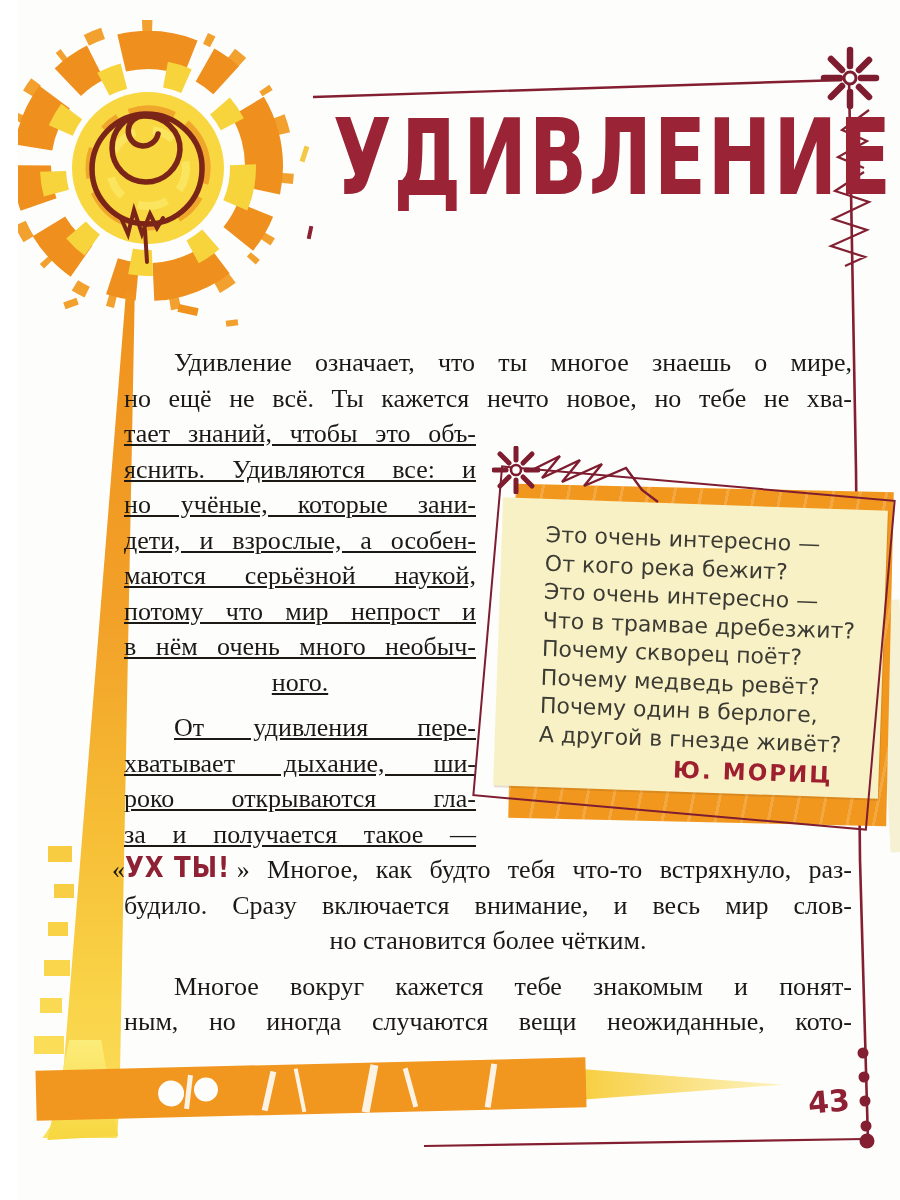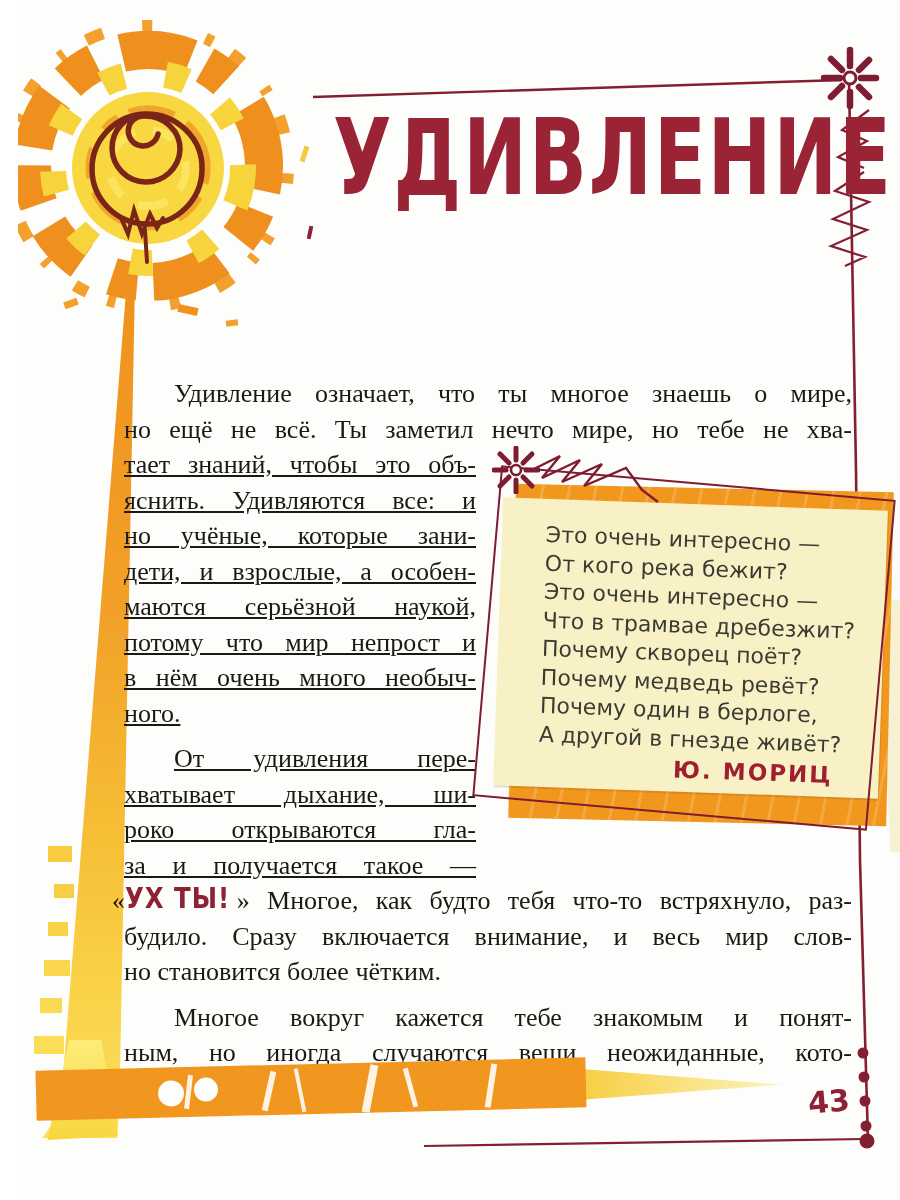--- a/index.html
+++ b/index.html
@@ -20,22 +20,22 @@
   .tooth{position:absolute; z-index:2;}
   .speck{position:absolute; z-index:2;}
   
   .title{
     position:absolute; left:315px; top:96px; width:520px; z-index:3;
     font-family:"DejaVu Sans", sans-serif; font-weight:bold;
     font-size:76px; letter-spacing:2px; color:#9B2336; text-align:center;
     transform:scaleY(1.38); transform-origin:top center; white-space:nowrap;
   }
   
-  .bodytext{position:absolute; left:106px; top:376px; width:728px; z-index:3; color:#1C1915;}
-  .line{height:35.5px; line-height:35.5px; font-size:26px; white-space:normal; overflow:visible;}
+  .bodytext{position:absolute; left:106px; top:345px; width:728px; z-index:3; color:#1C1915;}
+  .line{height:35.5px; line-height:35.5px; font-size:26px; white-space:normal; overflow:visible;text-align:center;}
   .jl{text-align:justify; text-align-last:justify;}
   .full{width:728px;}
   .narrow{width:352px;text-decoration:underline;}
   .indent{text-indent:50px;}
   .gap{margin-top:10px;}
   .hang{margin-left:-12px; width:740px;}
   .hand-red{
     font-family:"DejaVu Sans", sans-serif; font-weight:bold; color:#8E2134;
     display:inline-block; transform:scaleY(1.12) scaleX(.94); transform-origin:bottom left;
     letter-spacing:1px;
@@ -161,21 +161,21 @@
   <div class="tooth" style="left:22px;top:998px;width:22px;height:15px;background:#FADA52;"></div>
   <div class="tooth" style="left:16px;top:1036px;width:30px;height:18px;background:#FBDD58;"></div>
 
   <div class="tick" style="left:284px;top:146px;width:5px;height:16px;background:#F3C843;transform:rotate(18deg);"></div>
   <div class="tick" style="left:290px;top:226px;width:4px;height:13px;background:#8E2134;transform:rotate(12deg);"></div>
 
   <div class="title">УДИВЛЕНИЕ</div>
 
   <div class="bodytext">
     <div class="line full jl indent">Удивление означает, что ты многое знаешь о мире,</div>
-    <div class="line full jl">но ещё не всё. Ты заметил нечто мире, но тебе не хва-</div>
+    <div class="line full jl">но ещё не всё. Ты кажется нечто новое, но тебе не хва-</div>
     <div class="line narrow jl">тает знаний, чтобы это объ-</div>
     <div class="line narrow jl">яснить. Удивляются все: и</div>
     <div class="line narrow jl">но учёные, которые зани-</div>
     <div class="line narrow jl">дети, и взрослые, а особен-</div>
     <div class="line narrow jl">маются серьёзной наукой,</div>
     <div class="line narrow jl">потому что мир непрост и</div>
     <div class="line narrow jl">в нём очень много необыч-</div>
     <div class="line narrow">ного.</div>
     <div class="line narrow jl indent gap">От удивления пере-</div>
     <div class="line narrow jl">хватывает дыхание, ши-</div>

